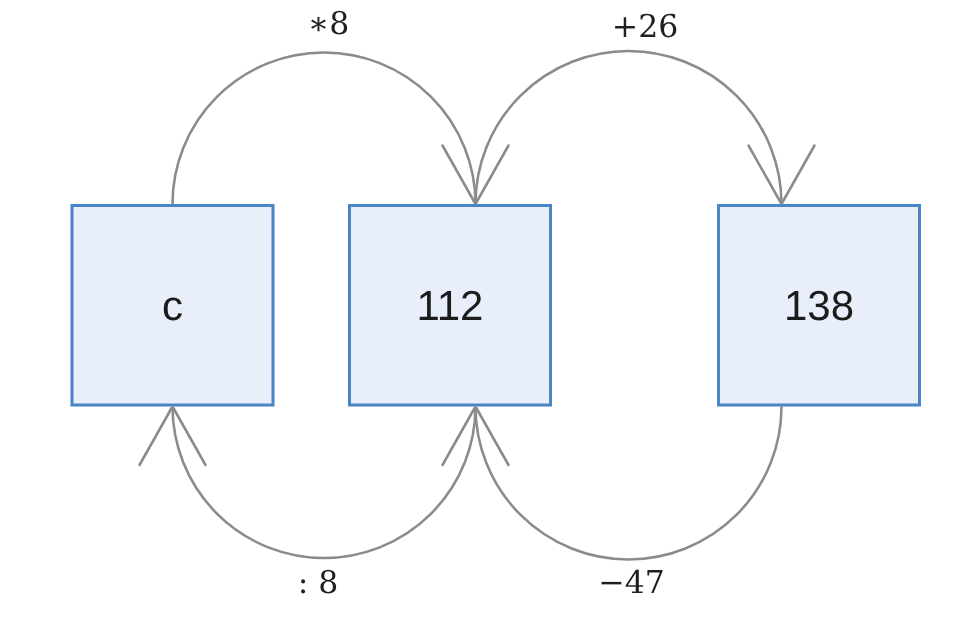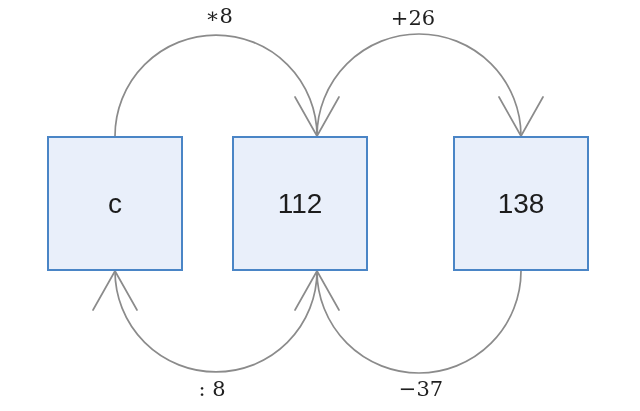--- a/index.html
+++ b/index.html
@@ -42,32 +42,32 @@
     justify-content: center;
   }
   .node .node-label {
     font-family: "Liberation Sans", sans-serif;
     font-size: 28px;
     color: #1c1c1c;
     line-height: 1;
   }
   .node-c   { left: 47px; }
   .node-112 { left: 232px; }
-  .node-138 { left: 453px; }
+  .node-138 { left: 478px; }
   .edge-label {
     position: absolute;
     transform: translate(-50%, -50%);
     font-family: "DejaVu Serif", "Liberation Serif", serif;
     font-size: 21px;
     color: #1f1f1f;
     white-space: pre;
     line-height: 1;
   }
   .edge-label-top-left     { left: 219px; top: 16px; }
-  .edge-label-top-right    { left: 413px; top: 18px; }
+  .edge-label-top-right    { left: 430px; top: 18px; }
   .edge-label-bottom-left  { left: 212px; top: 389px; }
   .edge-label-bottom-right { left: 421px; top: 389px; }
 </style>
 </head>
 <body>
 
 <div class="canvas">
 
   <svg class="arrows-layer" viewBox="0 0 640 411" xmlns="http://www.w3.org/2000/svg" aria-hidden="true">
 
@@ -95,15 +95,15 @@
   <div class="node node-138">
     <span class="node-label">138</span>
   </div>
 
   <div class="edge-label edge-label-top-left">∗8</div>
 
   <div class="edge-label edge-label-top-right">+26</div>
 
   <div class="edge-label edge-label-bottom-left">: 8</div>
 
-  <div class="edge-label edge-label-bottom-right">−37</div>
+  <div class="edge-label edge-label-bottom-right">−47</div>
 
 </div>
 
 </body></html>

